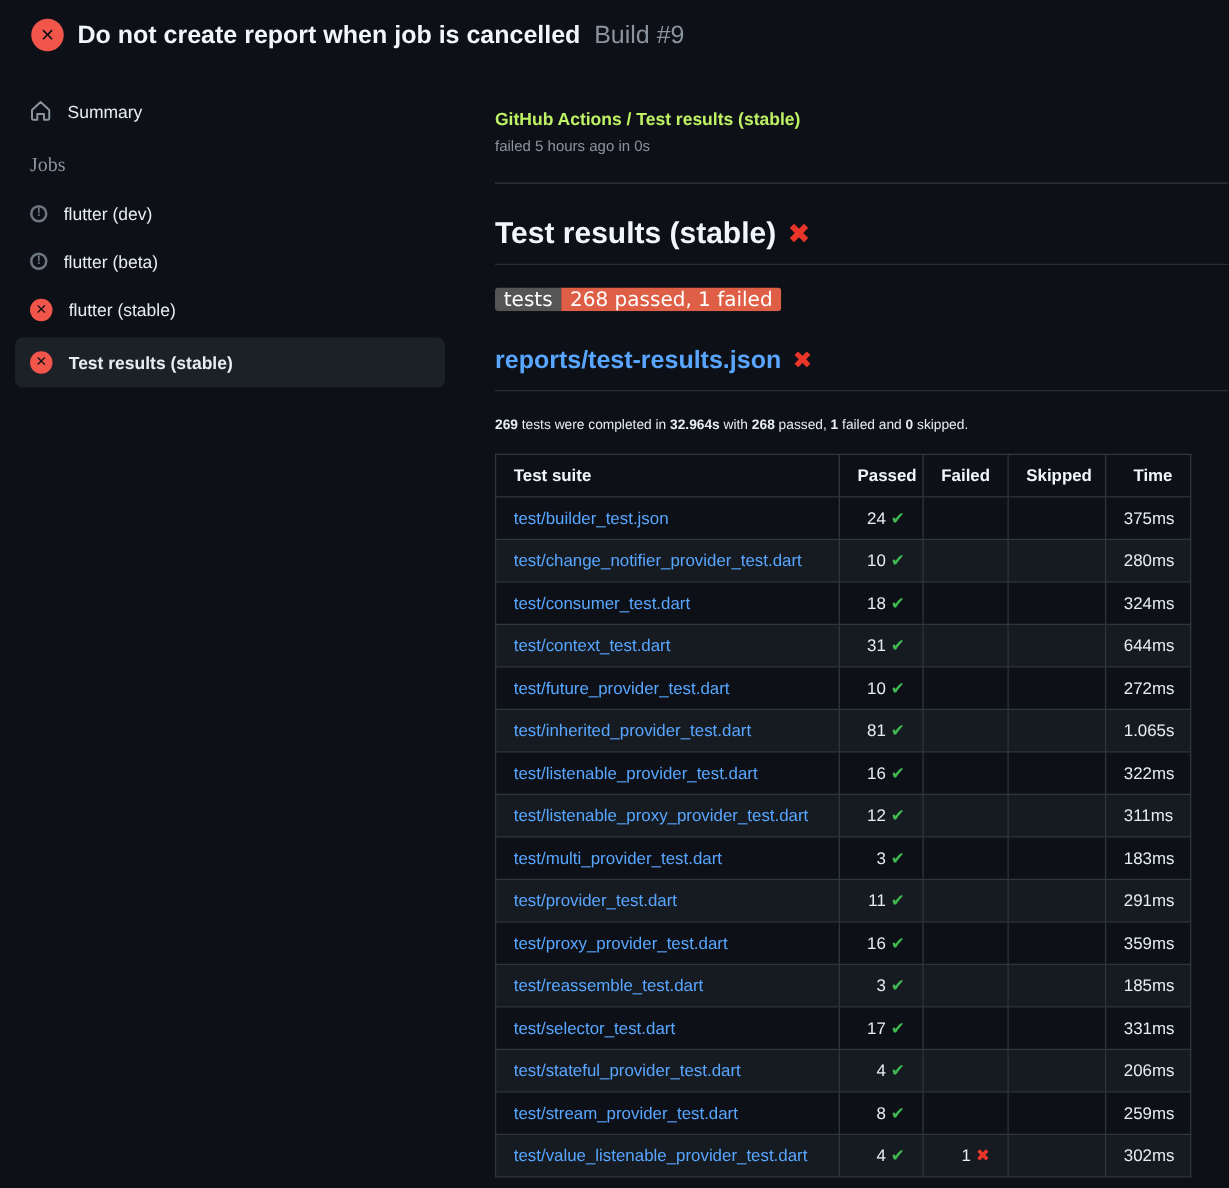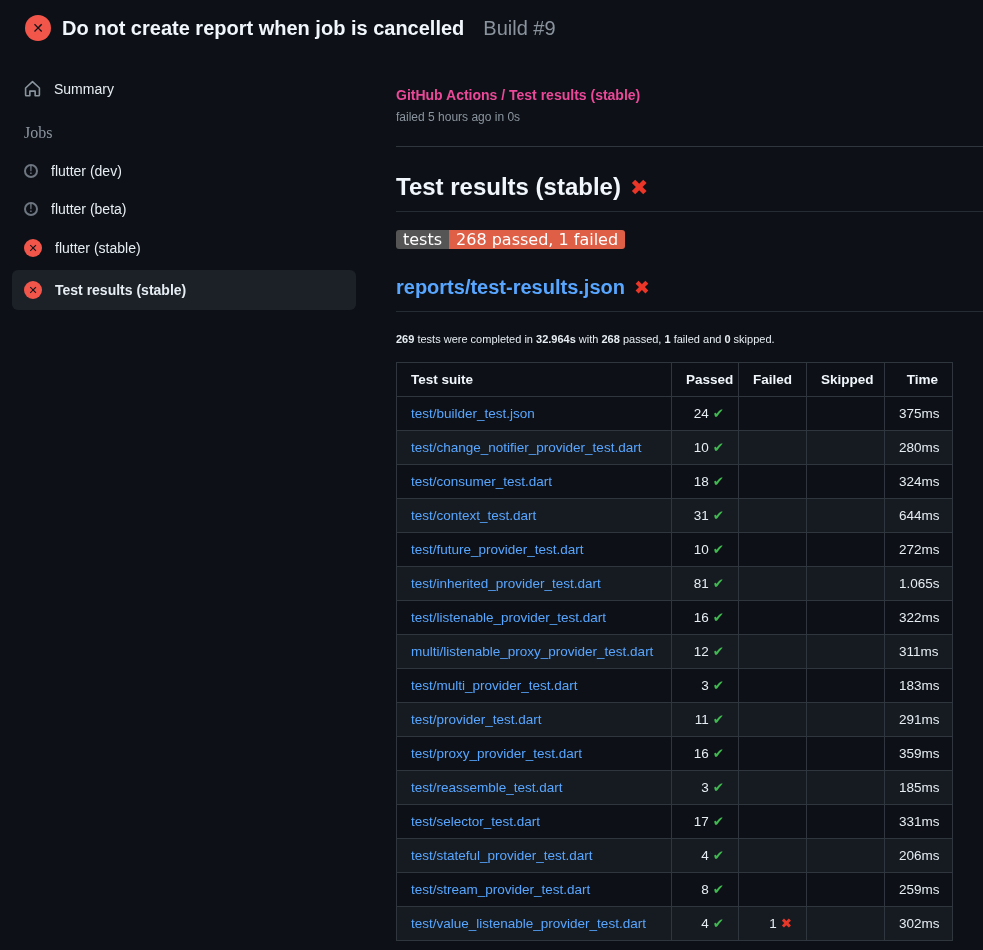--- a/index.html
+++ b/index.html
@@ -26,21 +26,21 @@
     font-family:"Liberation Sans","DejaVu Sans",sans-serif;
   }
   
   .page-header{display:flex;align-items:center;gap:11px;padding:15px 24px 10px 25px;}
   .fail-circle{
     width:26px;height:26px;border-radius:50%;background:var(--red);
     display:flex;align-items:center;justify-content:center;flex-shrink:0;
     color:#0d1117;font-size:14px;font-weight:700;line-height:1;
   }
   .page-title{font-size:20px;font-weight:700;color:#f0f6fc;}
-  .build-number{font-size:20px;font-weight:400;color:var(--muted);margin-left:8px;}
+  .build-number{font-size:20px;font-weight:400;color:var(--muted);margin-left:0;}
   
   .layout{display:flex;align-items:flex-start;}
   .sidebar{width:396px;flex-shrink:0;padding:20px 40px 0 12px;}
   .sidebar-item{
     display:flex;align-items:center;gap:13px;
     padding:9px 12px;border-radius:6px;font-size:14px;color:var(--text);
     cursor:pointer;
   }
   .summary-item{margin-bottom:14px;}
   .home-icon{width:17px;height:17px;flex-shrink:0;color:var(--muted);}
@@ -49,21 +49,21 @@
   .job-item.selected{background:var(--bg-selected);font-weight:700;padding-top:11px;padding-bottom:11px;}
   .job-icon{
     width:18px;height:18px;border-radius:50%;flex-shrink:0;
     display:flex;align-items:center;justify-content:center;
     font-size:11px;font-weight:700;line-height:1;
   }
   .icon-cancelled{border:2px solid var(--icon-gray);color:var(--icon-gray);width:14px;height:14px;font-size:10px;}
   .icon-failed{background:var(--red);color:#0d1117;}
   
   .main{flex:1;padding-top:36px;}
-  .breadcrumb{font-size:14px;font-weight:700;color:#ec4899;}
+  .breadcrumb{font-size:14px;font-weight:700;color:#bef264;}
   .status-line{font-size:12px;color:var(--muted);margin-top:7px;}
   .check-header{border-bottom:1px solid var(--border);padding-bottom:22px;}
   h1.report-h1{
     font-size:24px;font-weight:700;color:#f0f6fc;
     margin:26px 0 18px 0;padding-bottom:10px;border-bottom:1px solid var(--border-muted);
   }
   .cross-mark{color:var(--cross);font-weight:900;margin-left:9px;}
   h1 .cross-mark{font-size:22px;}
   .badge{display:inline-flex;border-radius:3px;overflow:hidden;font-size:16px;line-height:19px;
     font-family:"DejaVu Sans","Liberation Sans",sans-serif;}
@@ -216,21 +216,21 @@
 
   <tr>
     <td><a class="suite-link">test/listenable_provider_test.dart</a></td>
     <td class="num passed-cell"><span class="val">16</span><span class="check-glyph">✔</span></td>
     <td class="num failed-cell"></td>
     <td class="num skipped-cell"></td>
     <td class="num time-cell">322ms</td>
   </tr>
 
   <tr>
-    <td><a class="suite-link">multi/listenable_proxy_provider_test.dart</a></td>
+    <td><a class="suite-link">test/listenable_proxy_provider_test.dart</a></td>
     <td class="num passed-cell"><span class="val">12</span><span class="check-glyph">✔</span></td>
     <td class="num failed-cell"></td>
     <td class="num skipped-cell"></td>
     <td class="num time-cell">311ms</td>
   </tr>
 
   <tr>
     <td><a class="suite-link">test/multi_provider_test.dart</a></td>
     <td class="num passed-cell"><span class="val">3</span><span class="check-glyph">✔</span></td>
     <td class="num failed-cell"></td>

